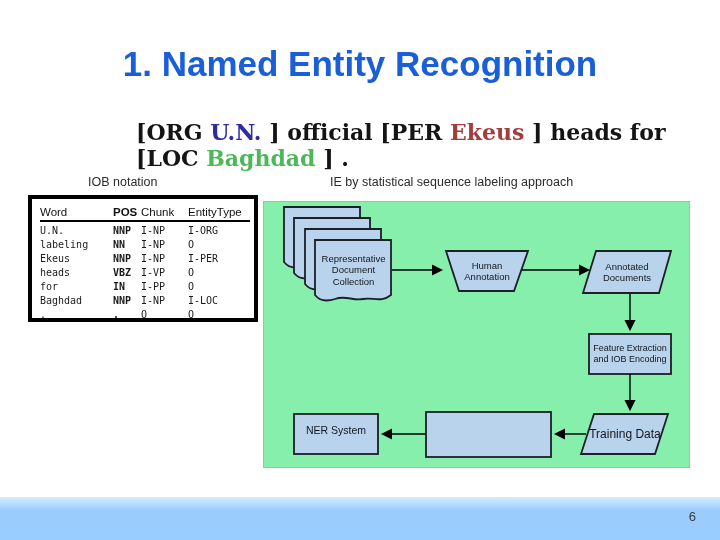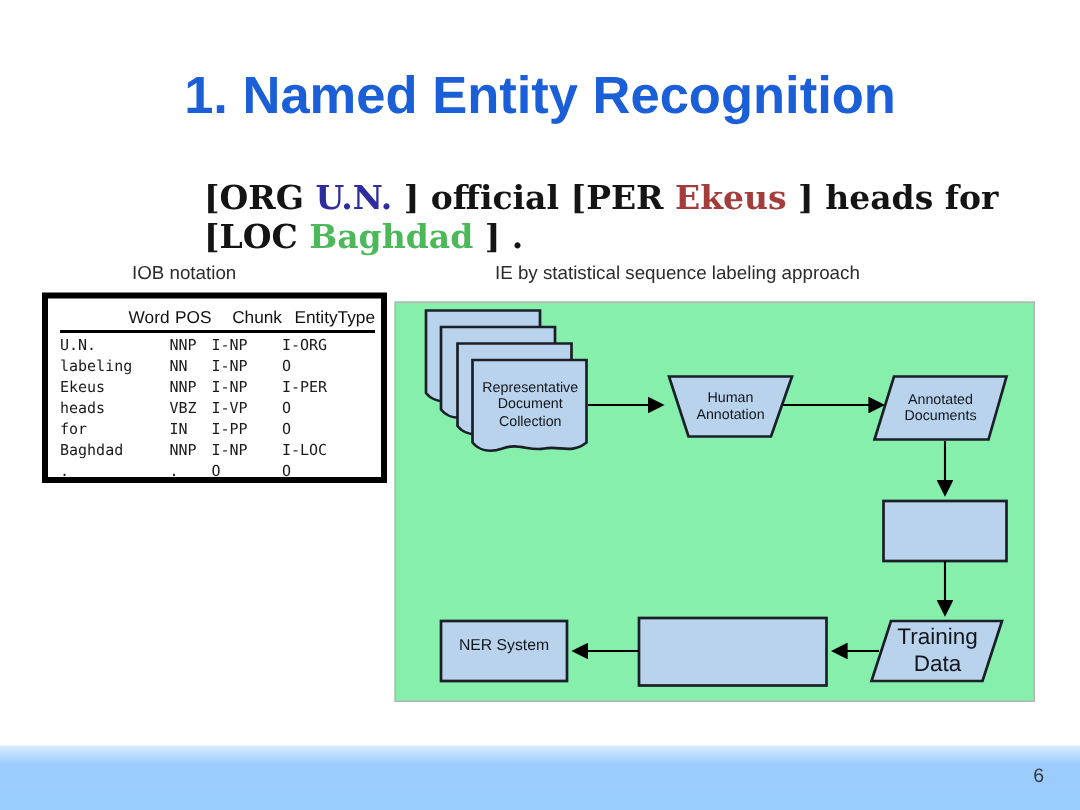--- a/index.html
+++ b/index.html
@@ -55,32 +55,31 @@
     background: #ffffff;
     padding: 7px 4px 0 8px;
   }
   .iob-header {
     display: flex;
     font-size: 11.5px;
     color: #111111;
     border-bottom: 2px solid #000000;
     padding-bottom: 2px;
     margin-bottom: 2px;
-    text-align: right;
   }
   .iob-row {
     display: flex;
     font-family: "DejaVu Sans Mono", "Liberation Mono", monospace;
     font-size: 10px;
     line-height: 14px;
     color: #1a1a1a;
     white-space: nowrap;
   }
   .c-word   { width: 73px; }
-  .c-pos    { width: 28px; }
+  .c-pos    { width: 28px; font-weight: bold; }
   .c-chunk  { width: 47px; }
   .c-entity { flex: 1; }
 
   
   .diagram {
     position: absolute;
     left: 263px; top: 201px;
     width: 425px; height: 265px;
     border: 1px solid #b3b3b3;
     box-sizing: content-box;
@@ -93,21 +92,21 @@
     align-items: center;
     justify-content: center;
     text-align: center;
     color: #13161c;
     line-height: 1.18;
   }
   .lbl-repdocs   { left: 51px;  top: 40px;  width: 77px;  height: 56px; font-size: 9.5px; }
   .lbl-human     { left: 184px; top: 49px;  width: 78px;  height: 40px; font-size: 9.5px; }
   .lbl-anndocs   { left: 322px; top: 49px;  width: 82px;  height: 42px; font-size: 9.5px; }
   .lbl-feature   { left: 325px; top: 132px; width: 82px;  height: 40px; font-size: 9px;   }
-  .lbl-training  { left: 320px; top: 212px; width: 82px;  height: 40px; font-size: 15px; }
+  .lbl-training  { left: 320px; top: 212px; width: 82px;  height: 40px; font-size: 12px; }
   .lbl-classif   { left: 163px; top: 210px; width: 124px; height: 45px; font-size: 8.4px; }
   .lbl-ner       { left: 30px;  top: 212px; width: 84px;  height: 32px; font-size: 10.5px; }
 
   
   .footer-bar {
     position: absolute;
     left: 0; top: 497px;
     width: 720px; height: 43px;
     background: linear-gradient(to bottom, #d8ecff 0%, #9bccfe 30%, #99ccff 100%);
   }
@@ -203,18 +202,19 @@
       <line x1="258" y1="68" x2="324" y2="68" marker-end="url(#arrow)"></line>
       <line x1="366" y1="92" x2="366" y2="127" marker-end="url(#arrow)"></line>
       <line x1="366" y1="172" x2="366" y2="207" marker-end="url(#arrow)"></line>
       <line x1="322" y1="232" x2="292" y2="232" marker-end="url(#arrow)"></line>
       <line x1="162" y1="232" x2="119" y2="232" marker-end="url(#arrow)"></line>
     </g>
   </svg>
   <div class="node-label lbl-repdocs">Representative Document Collection</div>
   <div class="node-label lbl-human">Human Annotation</div>
   <div class="node-label lbl-anndocs">Annotated Documents</div>
+  <div class="node-label lbl-feature">Feature Extraction and IOB Encoding</div>
   <div class="node-label lbl-training">Training Data</div>
   <div class="node-label lbl-ner">NER System</div>
 </div>
 
 <div class="footer-bar"></div>
 <div class="page-number">6</div>
 
 </body></html>

